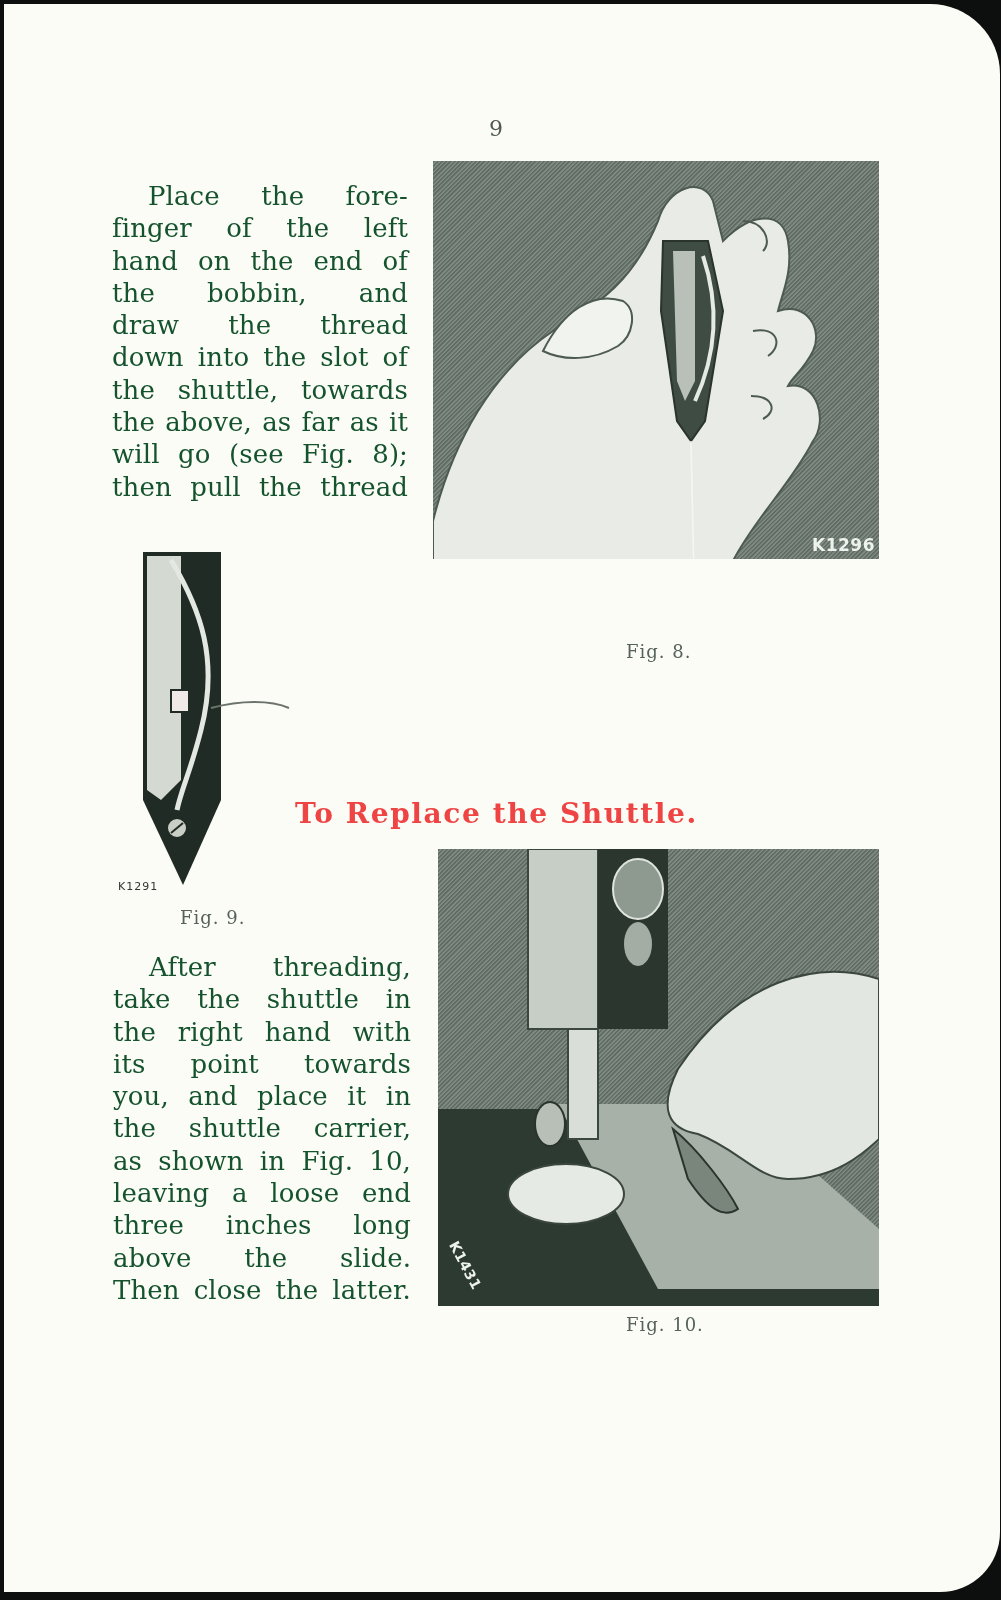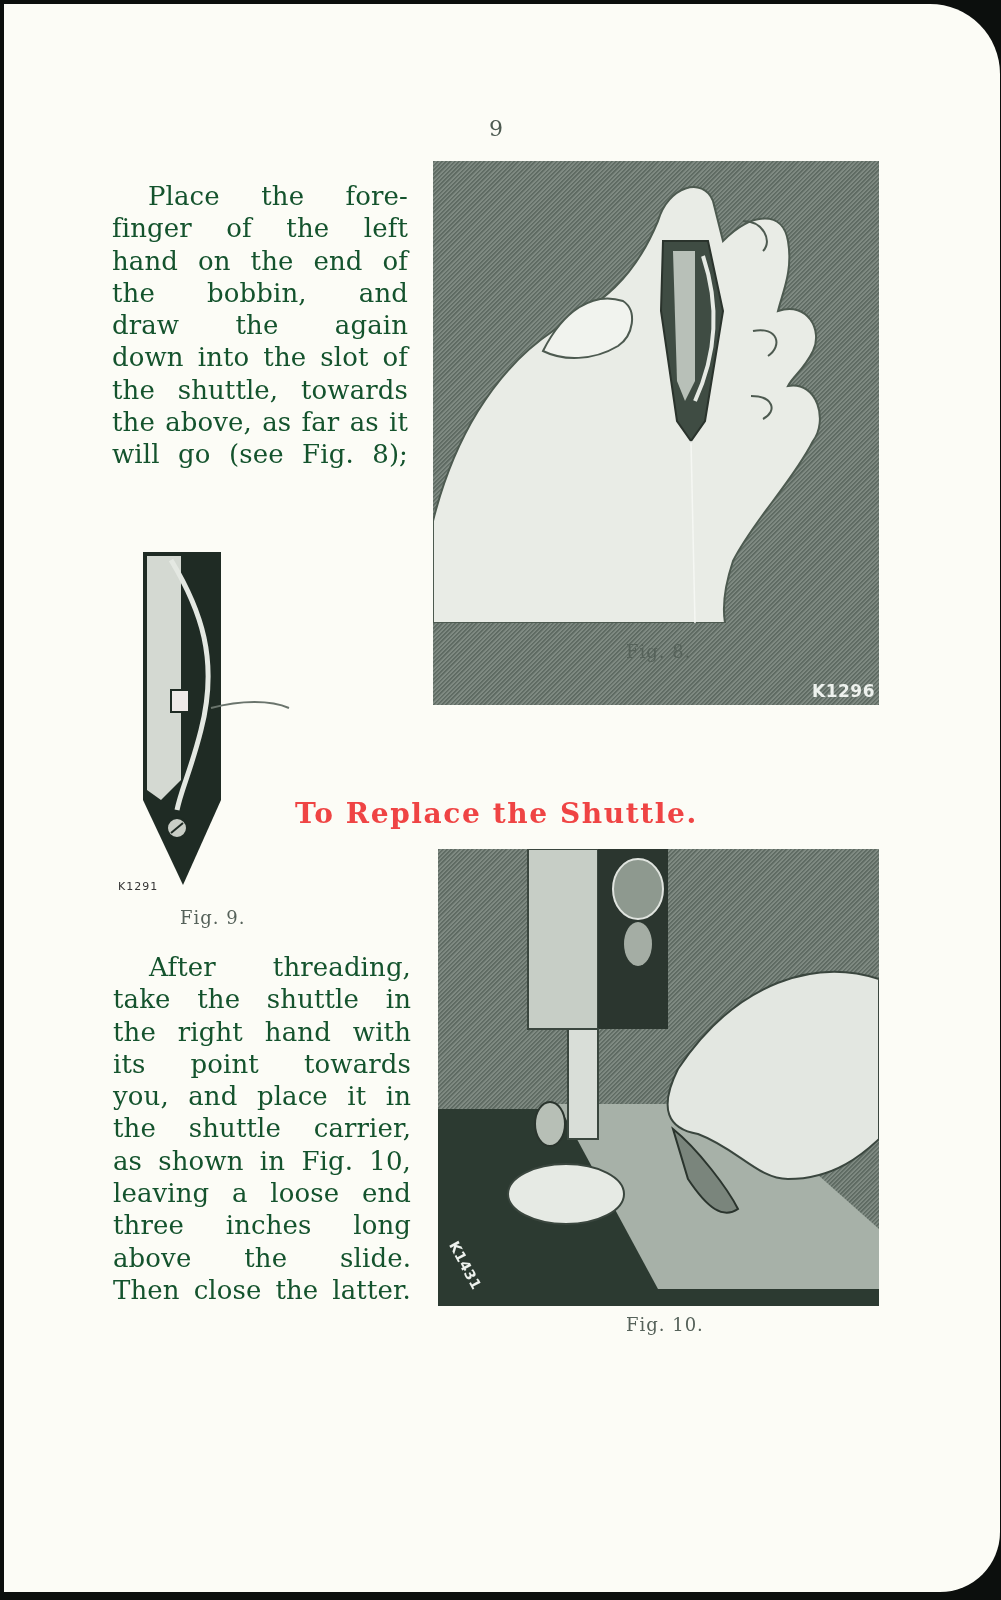--- a/index.html
+++ b/index.html
@@ -55,46 +55,47 @@
   .note .indent { padding-left: 40px; }
   .note .last-left { text-align-last: left; }
 
   
   .figure {
     position: absolute;
     background:
       repeating-linear-gradient(135deg, #5f6b63 0px, #5f6b63 1px, #7f8a82 2px, #7f8a82 3px);
     overflow: hidden;
   }
-  .fig8 { left: 429px; top: 157px; width: 446px; height: 544px; }
+  .fig8 { left: 429px; top: 157px; width: 446px; height: 398px; }
   .fig10 { left: 434px; top: 845px; width: 441px; height: 457px; }
   .fig-code {
     position: absolute; color: #eef2ee; font-family: "DejaVu Sans", sans-serif;
     font-weight: bold; font-size: 17px; letter-spacing: 0.5px;
   }
   .fig9-wrap { position: absolute; left: 137px; top: 546px; width: 90px; height: 340px; }
   .fig9-code { position: absolute; left: 114px; top: 876px; font-family: "DejaVu Sans", sans-serif; font-size: 11px; color: #333; letter-spacing: 1px; }
 </style>
 </head>
 <body>
 
 <div class="page">
 
   <div class="page-number">9</div>
 
   <div class="para p1">
     <span class="line indent">Place the fore-</span>
     <span class="line">finger of the left</span>
     <span class="line">hand on the end of</span>
     <span class="line">the bobbin, and</span>
-    <span class="line">draw the again</span>
+    <span class="line">draw the thread</span>
     <span class="line">down into the slot of</span>
     <span class="line">the shuttle, towards</span>
     <span class="line">the above, as far as it</span>
     <span class="line">will go (see Fig. 8);</span>
+    <span class="line">then pull the thread</span>
   </div>
 
   <div class="figure fig8">
     <svg width="446" height="462" viewBox="0 0 446 462">
       <path d="M0,462 L0,360 C20,280 60,210 120,170 C170,140 200,120 225,60 C235,25 270,15 280,40 L290,80 C320,50 350,50 355,80 C360,110 350,130 345,150 C375,140 390,170 380,190 C370,210 360,215 355,225 C385,220 395,260 380,280 C360,320 320,360 300,400 C290,430 290,450 292,462 Z" fill="#e9ece6" stroke="#4d5a50" stroke-width="2"></path>
       <path d="M110,190 C130,150 160,130 190,140 C205,150 200,175 185,185 C160,200 130,200 110,190 Z" fill="#f1f3ee" stroke="#4d5a50" stroke-width="2"></path>
       <path d="M230,80 L275,80 L290,150 L272,260 L258,280 L244,260 L228,150 Z" fill="#3f4c43" stroke="#2a332c" stroke-width="2"></path>
       <path d="M240,90 L262,90 L262,220 L252,240 L244,220 Z" fill="#b8c0b8"></path>
       <path d="M270,95 C285,140 285,190 262,240" fill="none" stroke="#e6eae4" stroke-width="4"></path>
       <line x1="258" y1="280" x2="262" y2="462" stroke="#f5f7f3" stroke-width="1.5"></line>

